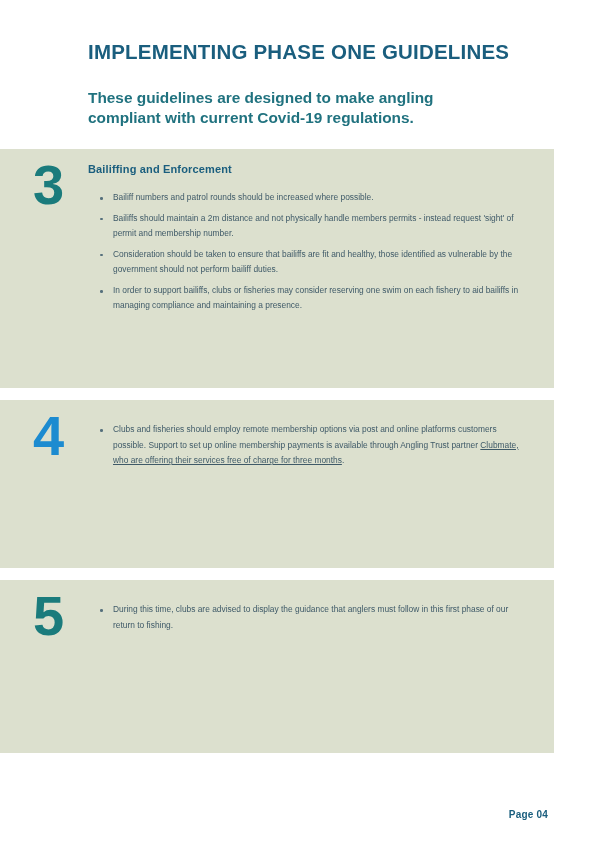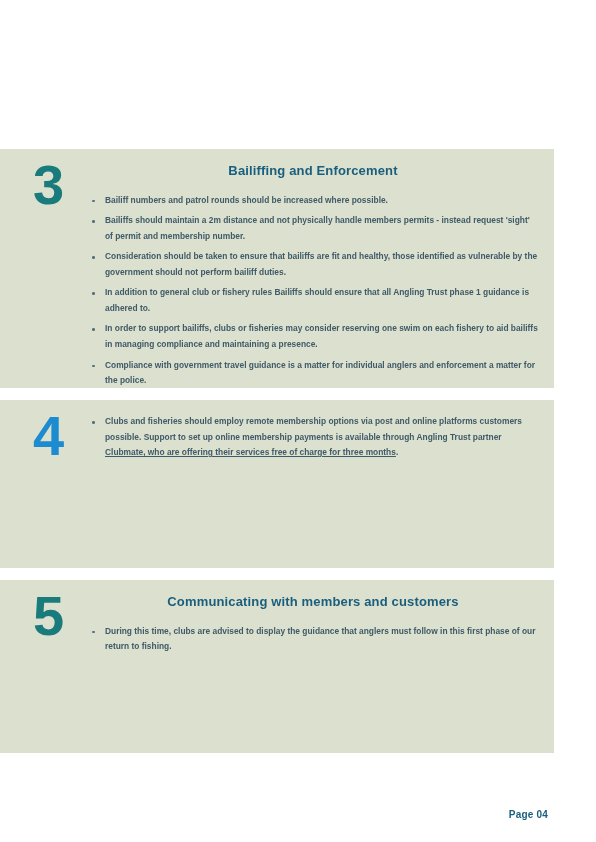--- a/index.html
+++ b/index.html
@@ -76,34 +76,32 @@
   .numeral.blue  { color: #1C8BD0; }
 
   .content {
     position: absolute;
     left: 88px;
     top: 14px;
     right: 16px;
   }
 
   .sec-heading {
-    font-size: 13px;
+    font-size: 11px;
     font-weight: bold;
     color: #1A5E7E;
     letter-spacing: 0.15px;
     margin: 0 0 14px 0;
     line-height: 1.2;
-    text-align: center;
   }
 
   ul.bullets {
     list-style: none;
-    margin: 0;
+    margin: 8px;
     padding: 0;
-    font-weight: bold;
   }
   ul.bullets li {
     position: relative;
     padding-left: 17px;
     margin-bottom: 5px;
     font-size: 8.4px;
     line-height: 1.85;
     color: #3F5A68;
     max-width: 440px;
   }
@@ -131,54 +129,55 @@
     font-weight: bold;
     color: #1A5E7E;
     letter-spacing: 0.2px;
   }
 </style>
 </head>
 <body>
 
 <div class="page">
 
+  <div class="header">
+    <h1 class="title">IMPLEMENTING PHASE ONE GUIDELINES</h1>
+    <p class="subtitle">These guidelines are designed to make angling compliant with current Covid-19 regulations.</p>
+  </div>
 
   <div class="block" style="top:149px; height:239px;">
     <div class="block-inner">
       <div class="numeral teal">3</div>
       <div class="content">
         <h2 class="sec-heading">Bailiffing and Enforcement</h2>
         <ul class="bullets">
           <li>Bailiff numbers and patrol rounds should be increased where possible.</li>
           <li>Bailiffs should maintain a 2m distance and not physically handle members permits - instead request 'sight' of permit and membership number.</li>
           <li>Consideration should be taken to ensure that bailiffs are fit and healthy, those identified as vulnerable by the government should not perform bailiff duties.</li>
-          <li>In addition to general club or fishery rules Bailiffs should ensure that all Angling Trust phase 1 guidance is adhered to.</li>
           <li>In order to support bailiffs, clubs or fisheries may consider reserving one swim on each fishery to aid bailiffs in managing compliance and maintaining a presence.</li>
-          <li>Compliance with government travel guidance is a matter for individual anglers and enforcement a matter for the police.</li>
         </ul>
       </div>
     </div>
   </div>
 
   <div class="block" style="top:400px; height:168px;">
     <div class="block-inner">
       <div class="numeral blue">4</div>
       <div class="content">
         <ul class="bullets">
           <li><span>Clubs and fisheries should employ remote membership options via post and online platforms customers possible. Support to set up online membership payments is available through Angling Trust partner </span><a class="lnk" href="#">Clubmate, who are offering their services free of charge for three months</a><span>.</span></li>
         </ul>
       </div>
     </div>
   </div>
 
   <div class="block" style="top:580px; height:173px;">
     <div class="block-inner">
       <div class="numeral teal">5</div>
       <div class="content">
-        <h2 class="sec-heading">Communicating with members and customers</h2>
         <ul class="bullets">
           <li>During this time, clubs are advised to display the guidance that anglers must follow in this first phase of our return to fishing.</li>
         </ul>
       </div>
     </div>
   </div>
 
   <div class="footer">Page 04</div>
 
 </div>

